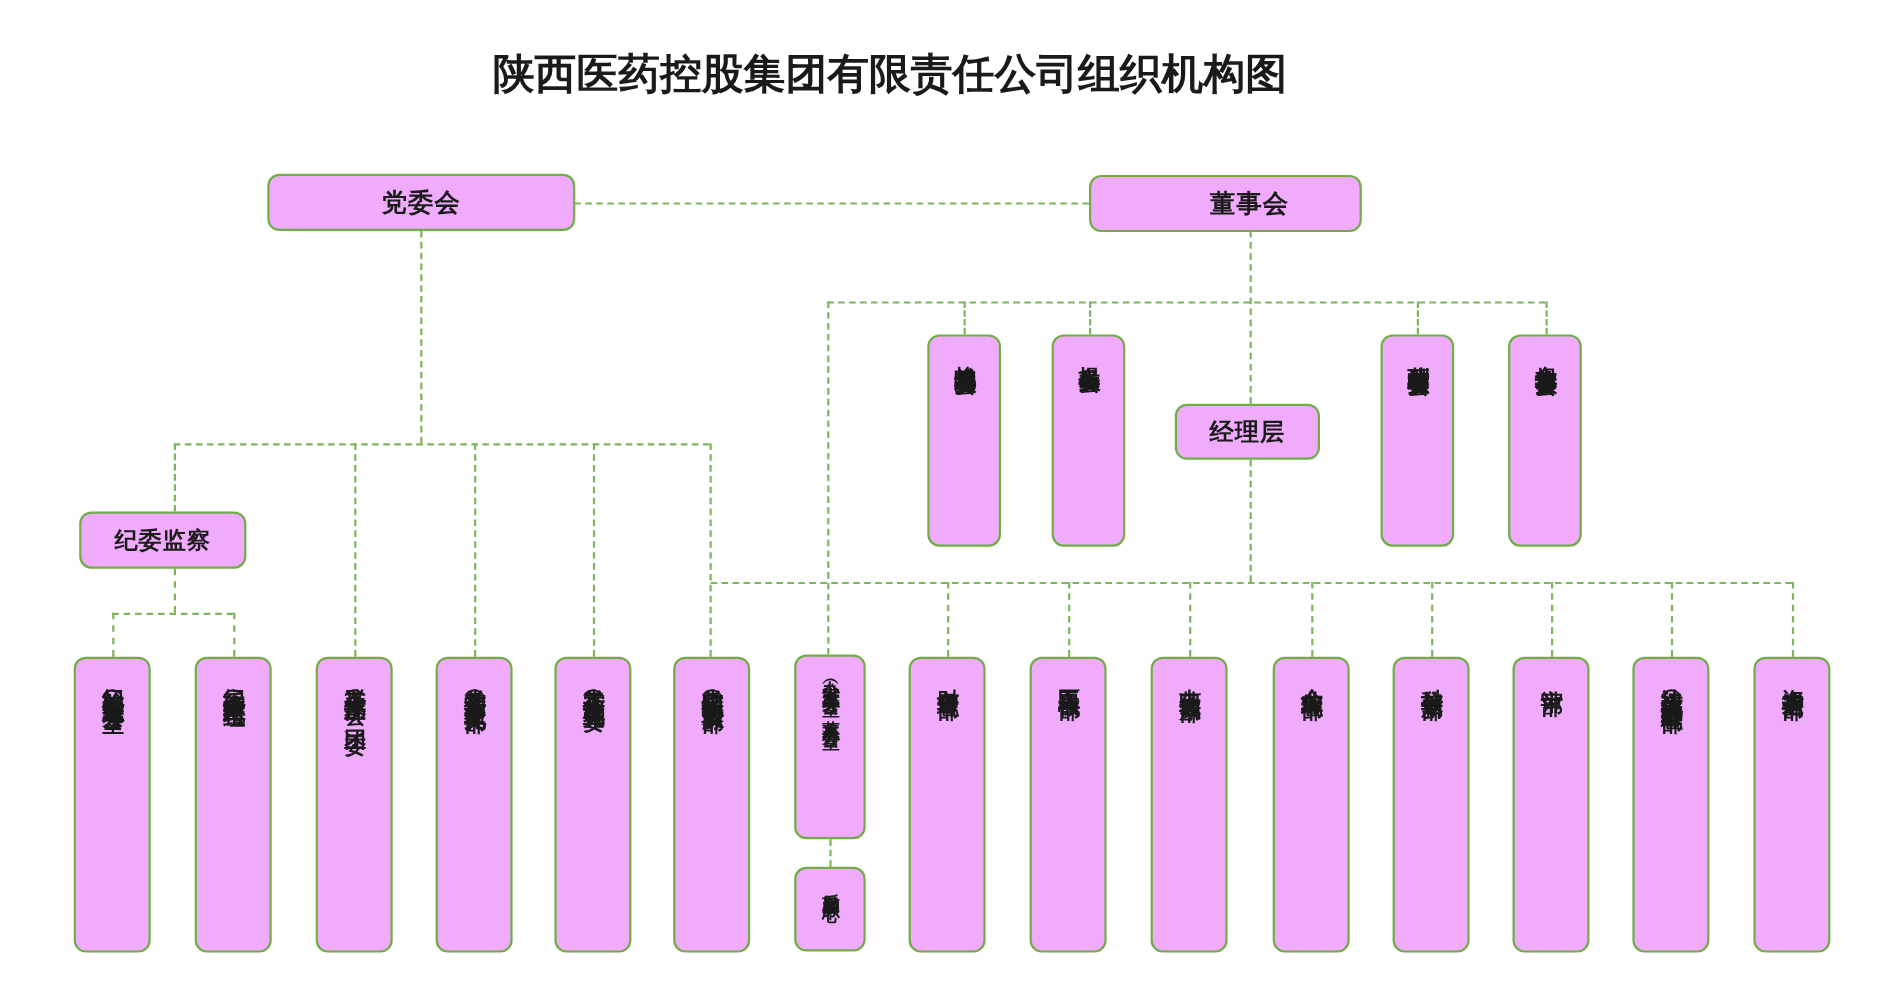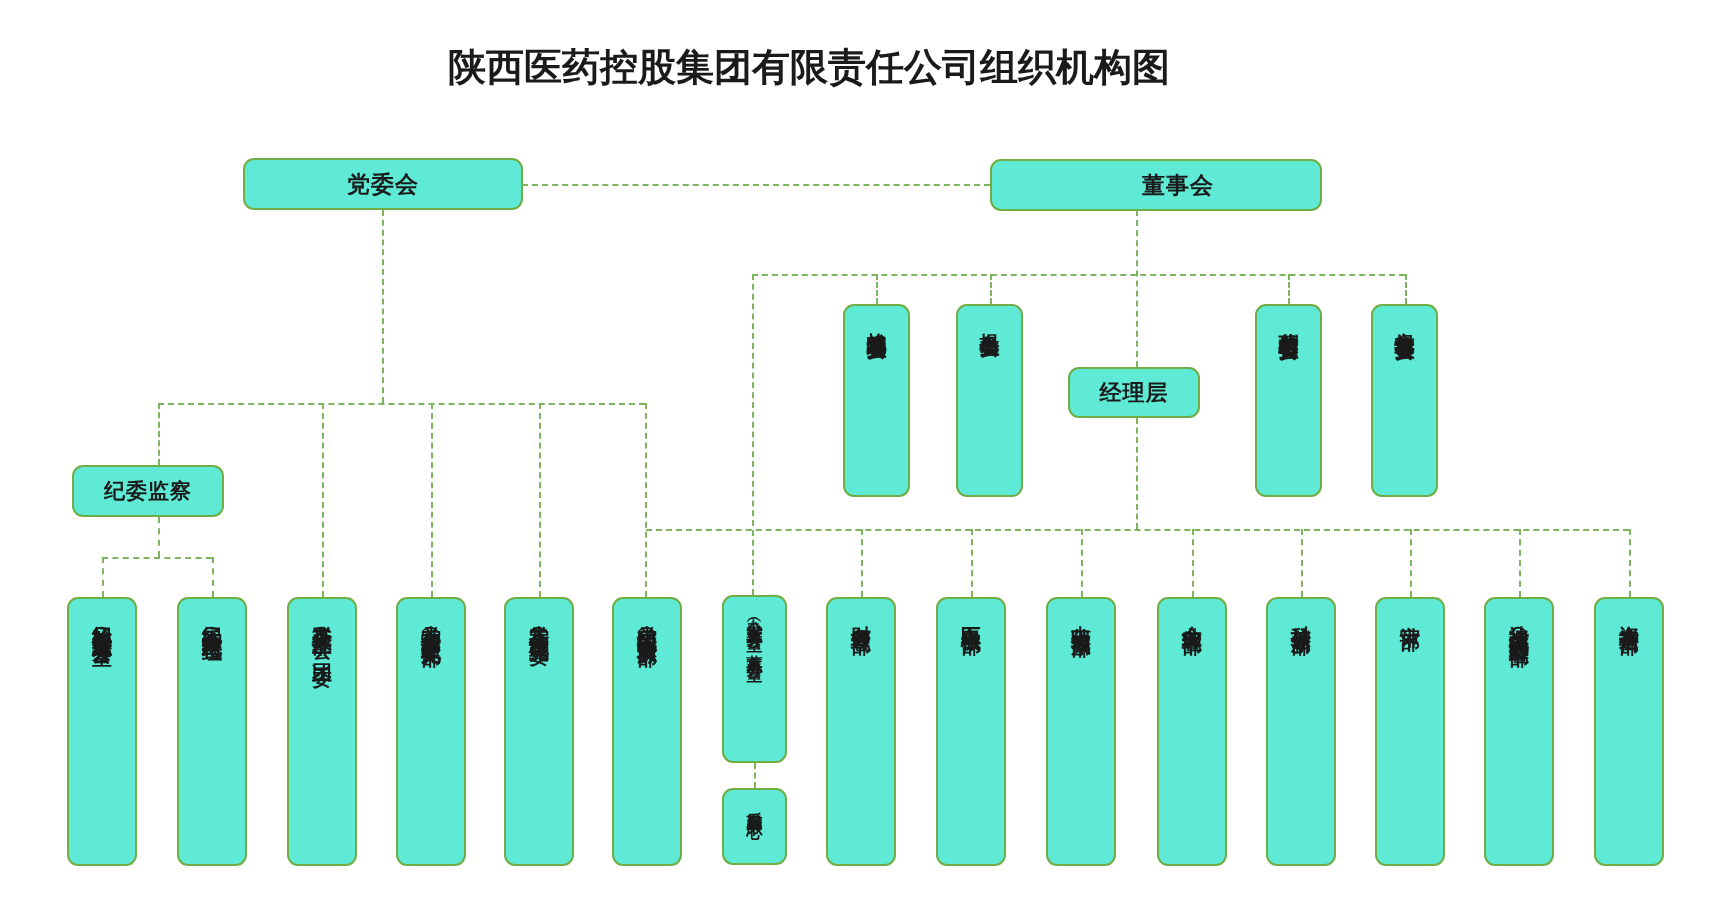--- a/index.html
+++ b/index.html
@@ -12,21 +12,21 @@
   .canvas{
     position:relative;width:1729px;height:910px;background:var(--bg);
     font-family:"Liberation Sans","DejaVu Sans",sans-serif;color:var(--text);
     overflow:hidden;
   }
   .title{
     position:absolute;left:448px;top:42px;
     font-size:38px;font-weight:700;letter-spacing:0px;white-space:nowrap;
   }
   .box{
-    position:absolute;box-sizing:border-box;background:#5eead4;
+    position:absolute;box-sizing:border-box;background:#f0abfc;
     border:2.5px solid var(--green);border-radius:11px;
   }
   .h-box{
     display:flex;align-items:center;justify-content:center;
     font-size:23px;font-weight:600;letter-spacing:1px;white-space:nowrap;
   }
   .v-box{
     display:flex;justify-content:center;align-items:flex-start;
     padding-top:11px;
   }
@@ -41,21 +41,21 @@
   .vline{position:absolute;border-left:2px dashed var(--line);width:0;}
 </style>
 </head>
 <body>
 
 <div class="canvas">
 
   <div class="title">陕西医药控股集团有限责任公司组织机构图</div>
 
   <div class="box h-box" style="left:243px;top:158px;width:280px;height:52px;">党委会</div>
-  <div class="box h-box" style="left:990px;top:159px;width:332px;height:52px;padding-left:44px;">董事会</div>
+  <div class="box h-box" style="left:990px;top:159px;width:248px;height:52px;padding-left:44px;">董事会</div>
 
   <div class="box h-box" style="left:72px;top:465px;width:152px;height:52px;font-size:21px;">纪委监察</div>
 
   <div class="box h-box" style="left:1068px;top:367px;width:132px;height:51px;font-size:22px;">经理层</div>
 
   <div class="box v-box committee" style="left:843px;top:304px;width:67px;height:193px;">
     <span class="vtext">战略规划委员会</span>
   </div>
   <div class="box v-box committee" style="left:956px;top:304px;width:67px;height:193px;">
     <span class="vtext">提名委员会</span>

